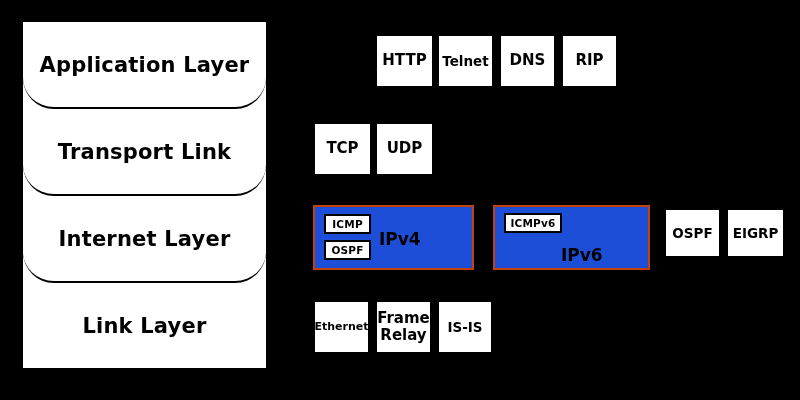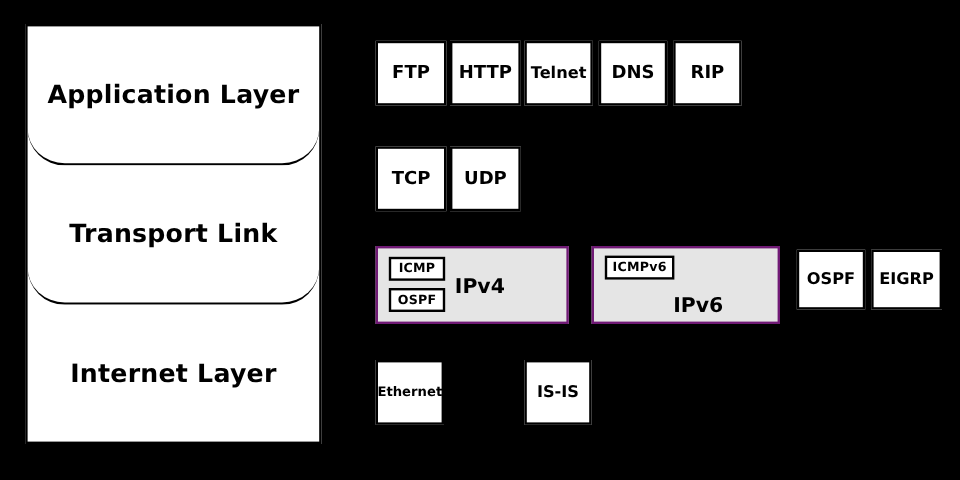--- a/index.html
+++ b/index.html
@@ -59,22 +59,22 @@
     border: 2px solid #000000;
     font-weight: bold;
   }
   .proto-lg { font-size: 15px; }
   .proto-md { font-size: 13.5px; }
   .proto-sm { font-size: 11px; }
 
   
   .container-box {
     position: absolute;
-    background: #e5e5e5;
-    border: 2px solid #701a75;
+    background: #1d4ed8;
+    border: 2px solid #c2410c;
     box-sizing: border-box;
   }
   .container-title {
     position: absolute;
     font-size: 17px;
     font-weight: bold;
     color: #000000;
   }
   .nested {
     position: absolute;
@@ -99,25 +99,25 @@
   <div id="layer-stack">
     <div class="layer-row">
       <span>Application Layer</span>
     </div>
     <div class="layer-row">
       <span>Transport Link</span>
     </div>
     <div class="layer-row">
       <span>Internet Layer</span>
     </div>
+    <div class="layer-row">
+      <span>Link Layer</span>
+    </div>
   </div>
 
-  <div class="box proto proto-lg" style="left:313px; top:34px; width:59px; height:54px;">
-    <span>FTP</span>
-  </div>
   <div class="box proto proto-lg" style="left:375px; top:34px; width:59px; height:54px;">
     <span>HTTP</span>
   </div>
   <div class="box proto proto-md" style="left:437px; top:34px; width:57px; height:54px;">
     <span>Telnet</span>
   </div>
   <div class="box proto proto-lg" style="left:499px; top:34px; width:57px; height:54px;align-items:center;">
     <span>DNS</span>
   </div>
   <div class="box proto proto-lg" style="left:561px; top:34px; width:57px; height:54px;">
@@ -151,17 +151,23 @@
   <div class="box proto proto-md" style="left:664px; top:208px; width:57px; height:50px;">
     <span>OSPF</span>
   </div>
   <div class="box proto proto-md" style="left:726px; top:208px; width:59px; height:50px;">
     <span>EIGRP</span>
   </div>
 
   <div class="box proto proto-sm" style="left:313px; top:300px; width:57px; height:54px;">
     <span>Ethernet</span>
   </div>
+  <div class="box proto proto-lg two-line" style="left:375px; top:300px; width:57px; height:54px;">
+    <span>
+      <span>Frame</span><br>
+      <span>Relay</span>
+    </span>
+  </div>
   <div class="box proto proto-md" style="left:437px; top:300px; width:56px; height:54px;">
     <span>IS-IS</span>
   </div>
 
 </div>
 
 </body></html>

